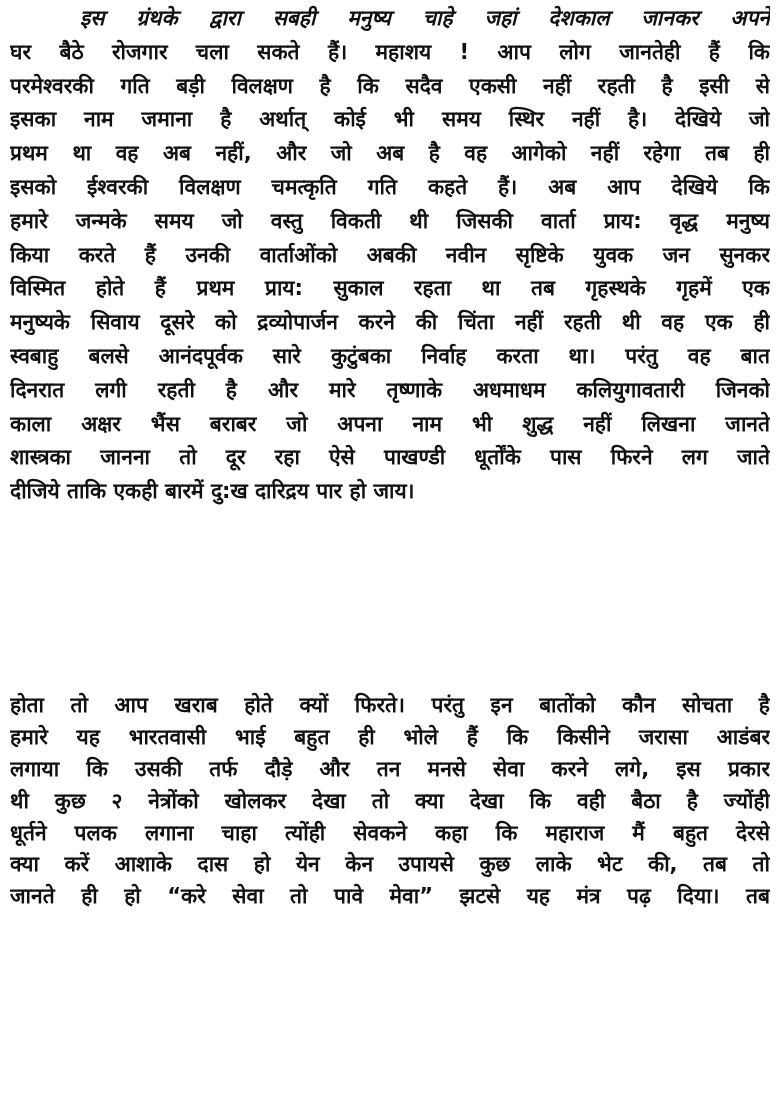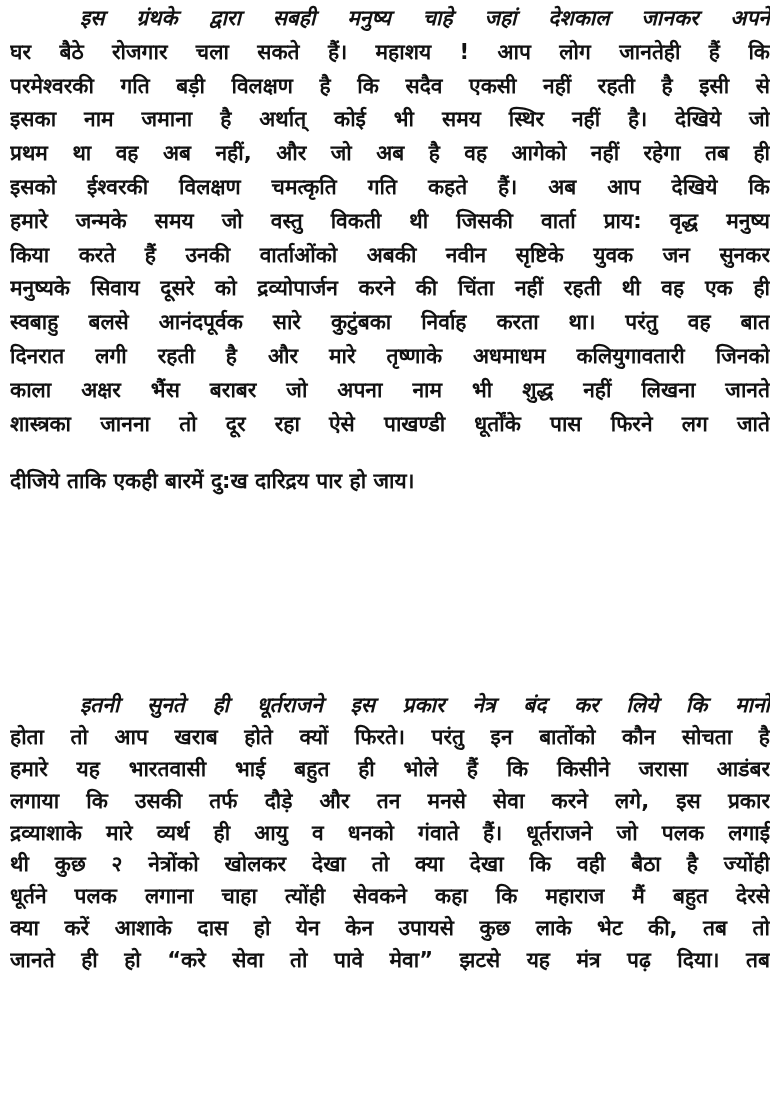--- a/index.html
+++ b/index.html
@@ -30,21 +30,20 @@
       display: block;
       height: 33.8px;
       line-height: 33.8px;
       white-space: nowrap;
       text-align: justify;
       text-align-last: justify;
       overflow: hidden;
     }
     .line.last {
       text-align-last: left;
-      margin-top: 24px;
     }
     .line.indent {
       padding-left: 70px;
       font-style: italic;
     }
     .para-1 {
       position: absolute;
       top: 2px;
       left: 0;
       width: 760px;
@@ -67,33 +66,32 @@
 
   <div class="para para-1">
     <span class="line indent">इस ग्रंथके द्वारा सबही मनुष्य चाहे जहां देशकाल जानकर अपने</span>
     <span class="line">घर बैठे रोजगार चला सकते हैं। महाशय ! आप लोग जानतेही हैं कि</span>
     <span class="line">परमेश्वरकी गति बड़ी विलक्षण है कि सदैव एकसी नहीं रहती है इसी से</span>
     <span class="line">इसका नाम जमाना है अर्थात् कोई भी समय स्थिर नहीं है। देखिये जो</span>
     <span class="line">प्रथम था वह अब नहीं, और जो अब है वह आगेको नहीं रहेगा तब ही</span>
     <span class="line">इसको ईश्वरकी विलक्षण चमत्कृति गति कहते हैं। अब आप देखिये कि</span>
     <span class="line">हमारे जन्मके समय जो वस्तु विकती थी जिसकी वार्ता प्राय: वृद्ध मनुष्य</span>
     <span class="line">किया करते हैं उनकी वार्ताओंको अबकी नवीन सृष्टिके युवक जन सुनकर</span>
+    <span class="line">विस्मित होते हैं प्रथम प्राय: सुकाल रहता था तब गृहस्थके गृहमें एक</span>
     <span class="line">मनुष्यके सिवाय दूसरे को द्रव्योपार्जन करने की चिंता नहीं रहती थी वह एक ही</span>
     <span class="line">स्वबाहु बलसे आनंदपूर्वक सारे कुटुंबका निर्वाह करता था। परंतु वह बात</span>
     <span class="line">दिनरात लगी रहती है और मारे तृष्णाके अधमाधम कलियुगावतारी जिनको</span>
     <span class="line">काला अक्षर भैंस बराबर जो अपना नाम भी शुद्ध नहीं लिखना जानते</span>
     <span class="line">शास्त्रका जानना तो दूर रहा ऐसे पाखण्डी धूर्तोंके पास फिरने लग जाते</span>
     <span class="line last">दीजिये ताकि एकही बारमें दु:ख दारिद्रय पार हो जाय।</span>
   </div>
 
   <div class="para para-2">
-    <span class="line indent">इतनी सुनते ही धूर्तराजने इस प्रकार नेत्र बंद कर लिये कि मानो</span>
     <span class="line">होता तो आप खराब होते क्यों फिरते। परंतु इन बातोंको कौन सोचता है</span>
     <span class="line">हमारे यह भारतवासी भाई बहुत ही भोले हैं कि किसीने जरासा आडंबर</span>
     <span class="line">लगाया कि उसकी तर्फ दौड़े और तन मनसे सेवा करने लगे, इस प्रकार</span>
-    <span class="line">द्रव्याशाके मारे व्यर्थ ही आयु व धनको गंवाते हैं। धूर्तराजने जो पलक लगाई</span>
     <span class="line">थी कुछ २ नेत्रोंको खोलकर देखा तो क्या देखा कि वही बैठा है ज्योंही</span>
     <span class="line">धूर्तने पलक लगाना चाहा त्योंही सेवकने कहा कि महाराज मैं बहुत देरसे</span>
     <span class="line">क्या करें आशाके दास हो येन केन उपायसे कुछ लाके भेट की, तब तो</span>
     <span class="line">जानते ही हो “करे सेवा तो पावे मेवा” झटसे यह मंत्र पढ़ दिया। तब</span>
   </div>
 
 </div>
 
 </body></html>

